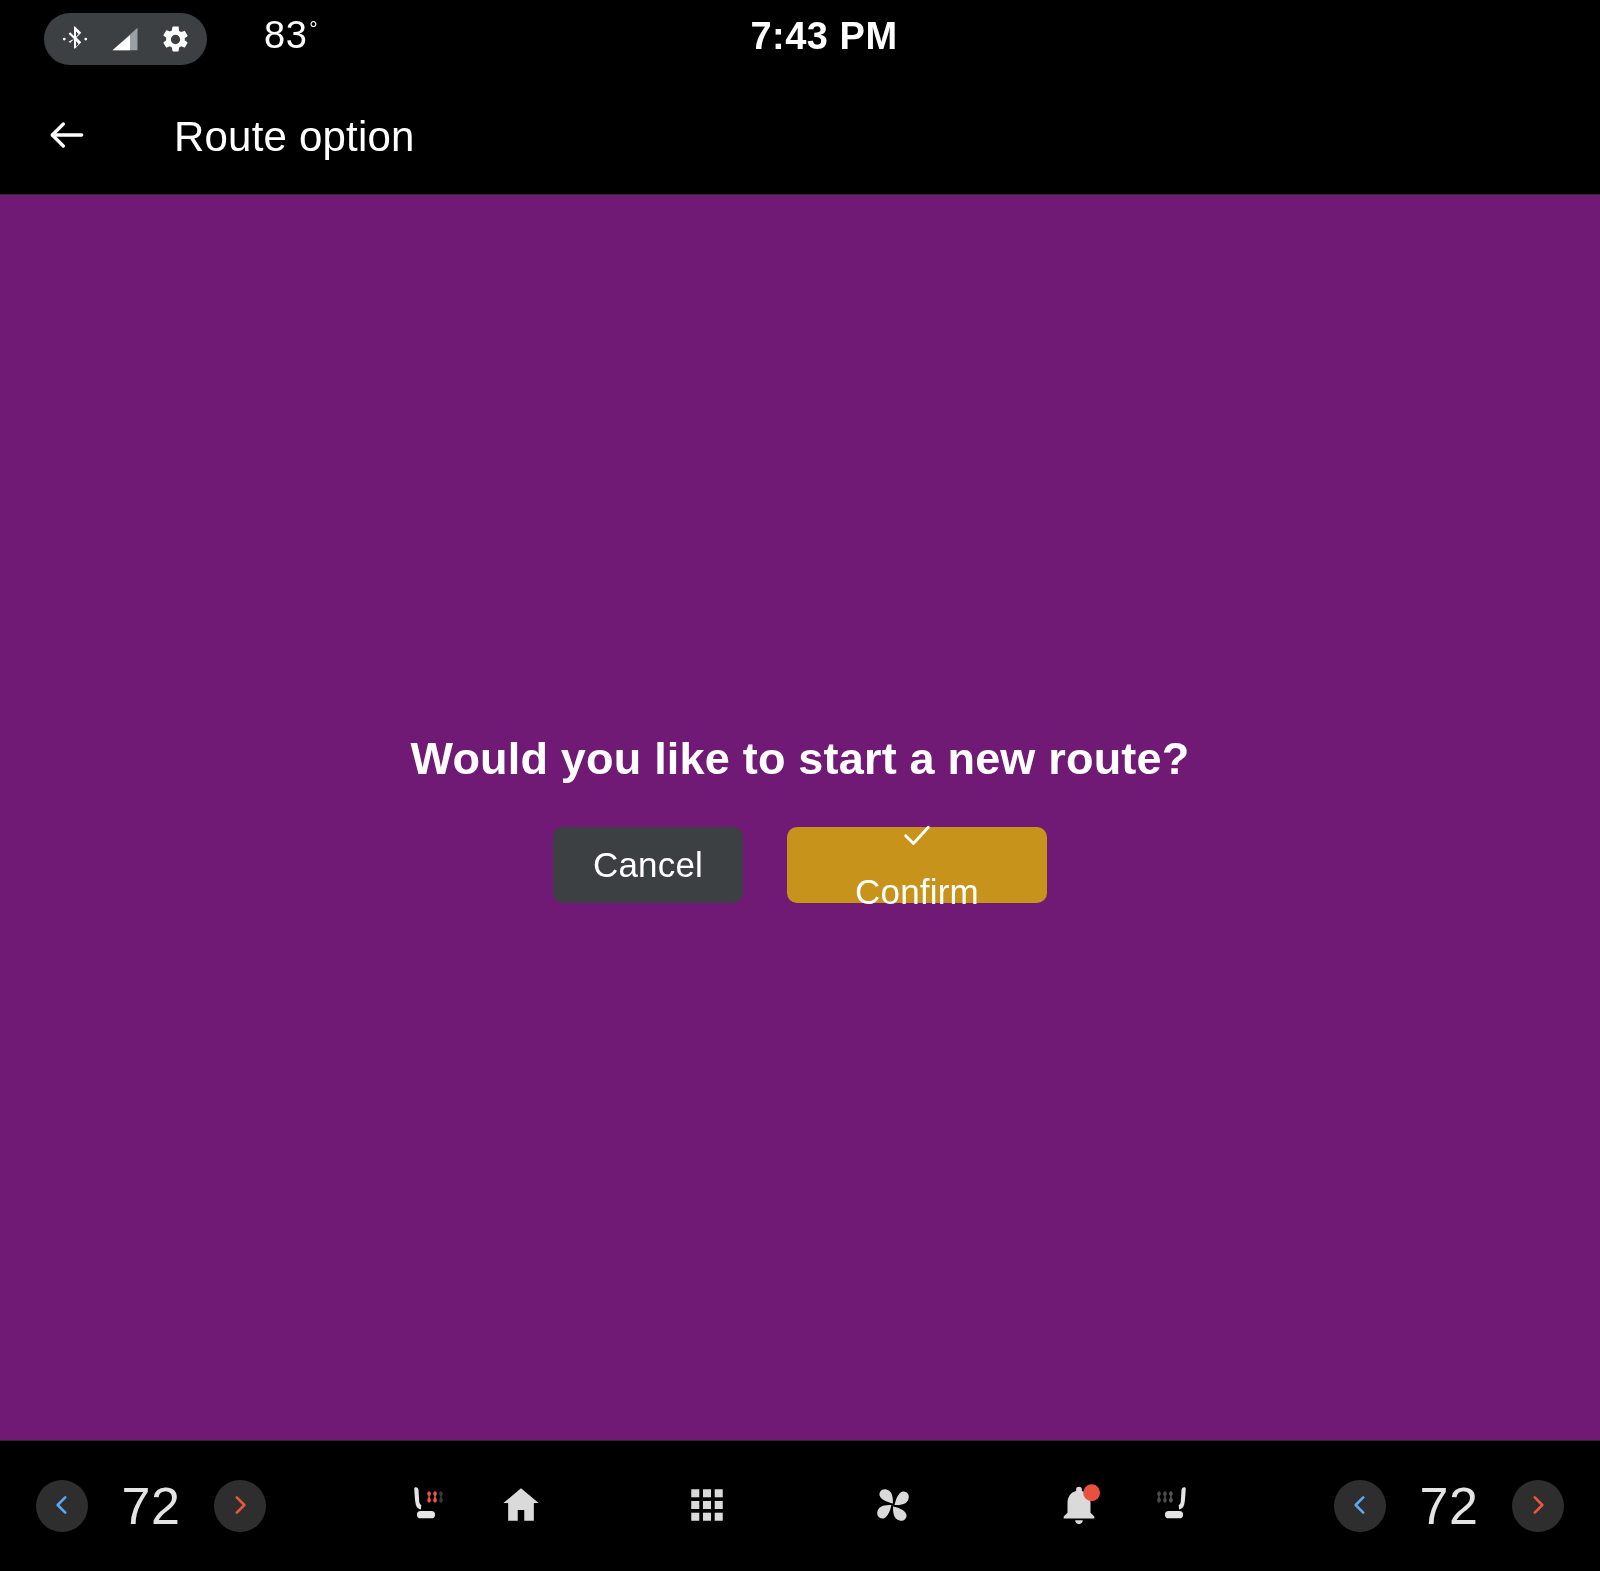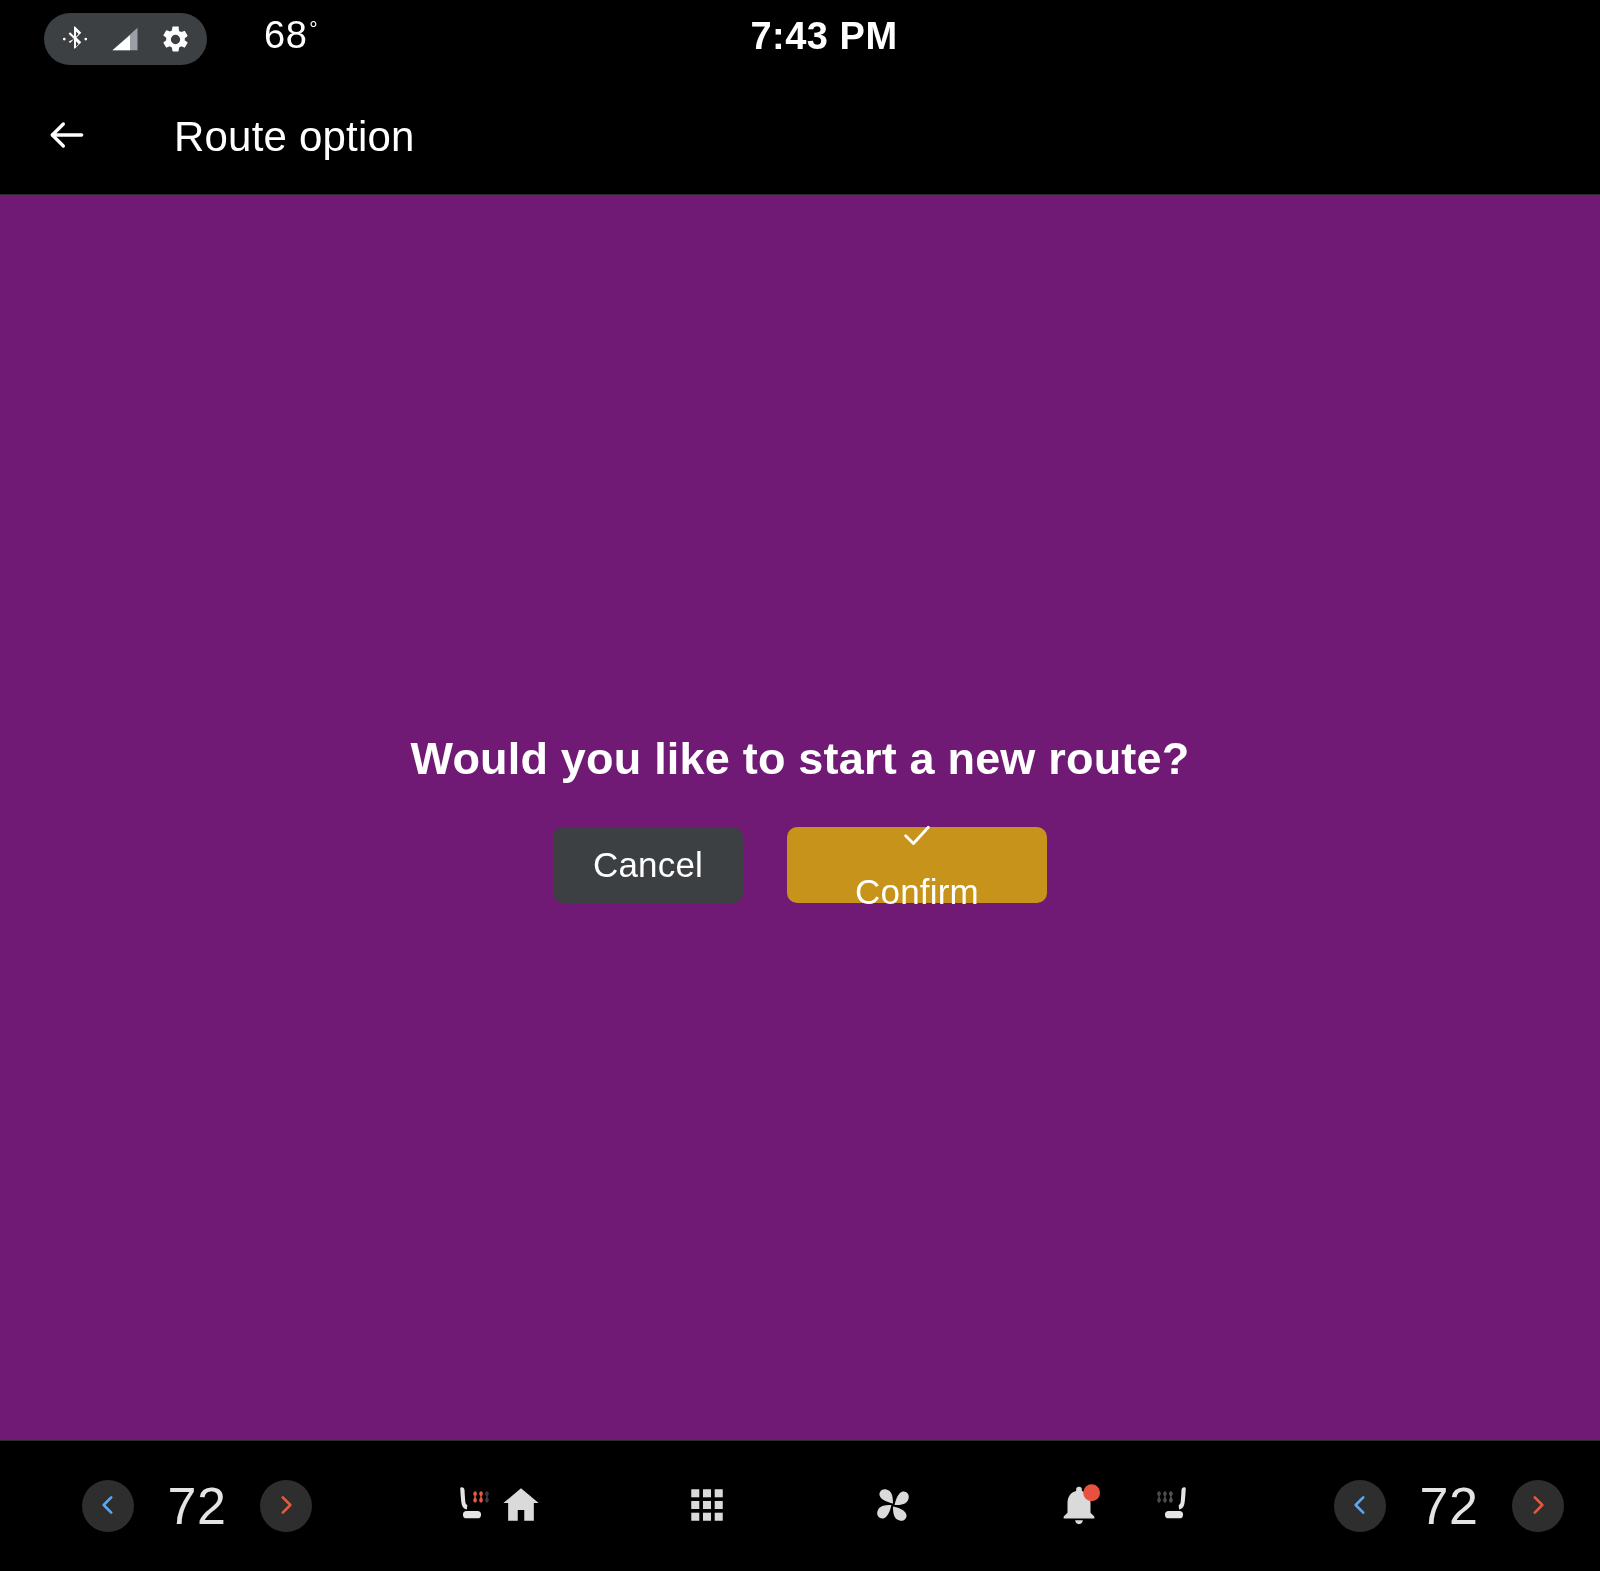--- a/index.html
+++ b/index.html
@@ -81,21 +81,21 @@
   .btn-confirm {
     background:#C8931A; color:#fff;
     width:260px; height:76px; gap:20px;flex-direction:column;
   }
   .check-icon { display:flex; align-items:center; }
 
   
   .bottombar {
     position:absolute; bottom:0; left:0; width:1600px; height:131px;
     border-top:1px solid #2b2b2b;
-    display:flex; align-items:center;padding-left:46px;
+    display:flex; align-items:center;
   }
   .climate-group {
     display:flex; align-items:center;
   }
   .climate-left { margin-left:36px; gap:24px; }
   .climate-right { margin-right:36px; gap:24px; margin-left:auto; }
   .chev-btn {
     width:52px; height:52px; border-radius:50%;
     background:#2E2E2E; display:flex; align-items:center; justify-content:center;
     cursor:pointer; border:none;
@@ -142,21 +142,21 @@
         </svg>
       </span>
       <span class="sb-icon">
         <svg width="31" height="31" viewBox="0 0 24 24" fill="#fff">
           <path d="M19.14 12.94a7.07 7.07 0 0 0 .06-.94 7.07 7.07 0 0 0-.06-.94l2.03-1.58a.48.48 0 0 0 .12-.61l-1.92-3.32a.48.48 0 0 0-.59-.22l-2.39.96a7.03 7.03 0 0 0-1.62-.94l-.36-2.54A.47.47 0 0 0 13.94 2h-3.88a.47.47 0 0 0-.47.41l-.36 2.54c-.59.24-1.13.56-1.62.94l-2.39-.96a.48.48 0 0 0-.59.22L2.71 8.47a.48.48 0 0 0 .12.61l2.03 1.58a7.2 7.2 0 0 0 0 1.88l-2.03 1.58a.48.48 0 0 0-.12.61l1.92 3.32c.12.22.38.3.59.22l2.39-.96c.49.38 1.03.7 1.62.94l.36 2.54c.4.24.24.41.47.41h3.88c.24 0 .44-.17.47-.41l.36-2.54c.59-.24 1.13-.56 1.62-.94l2.39.96c.22.08.47 0 .59-.22l1.92-3.32a.48.48 0 0 0-.12-.61l-2.03-1.58zM12 15.6A3.6 3.6 0 1 1 15.6 12 3.6 3.6 0 0 1 12 15.6z"></path>
         </svg>
       </span>
     </div>
 
     <div class="temp-out">
-      <span>68</span>
+      <span>83</span>
       <span class="deg">°</span>
     </div>
 
     <div class="clock">7:43 PM</div>
   </div>
 
   <div class="header">
     <div class="back-btn">
       <span>
         <svg width="44" height="44" viewBox="0 0 24 24" fill="none" stroke="#fff" stroke-width="1.8" stroke-linecap="round" stroke-linejoin="round">

